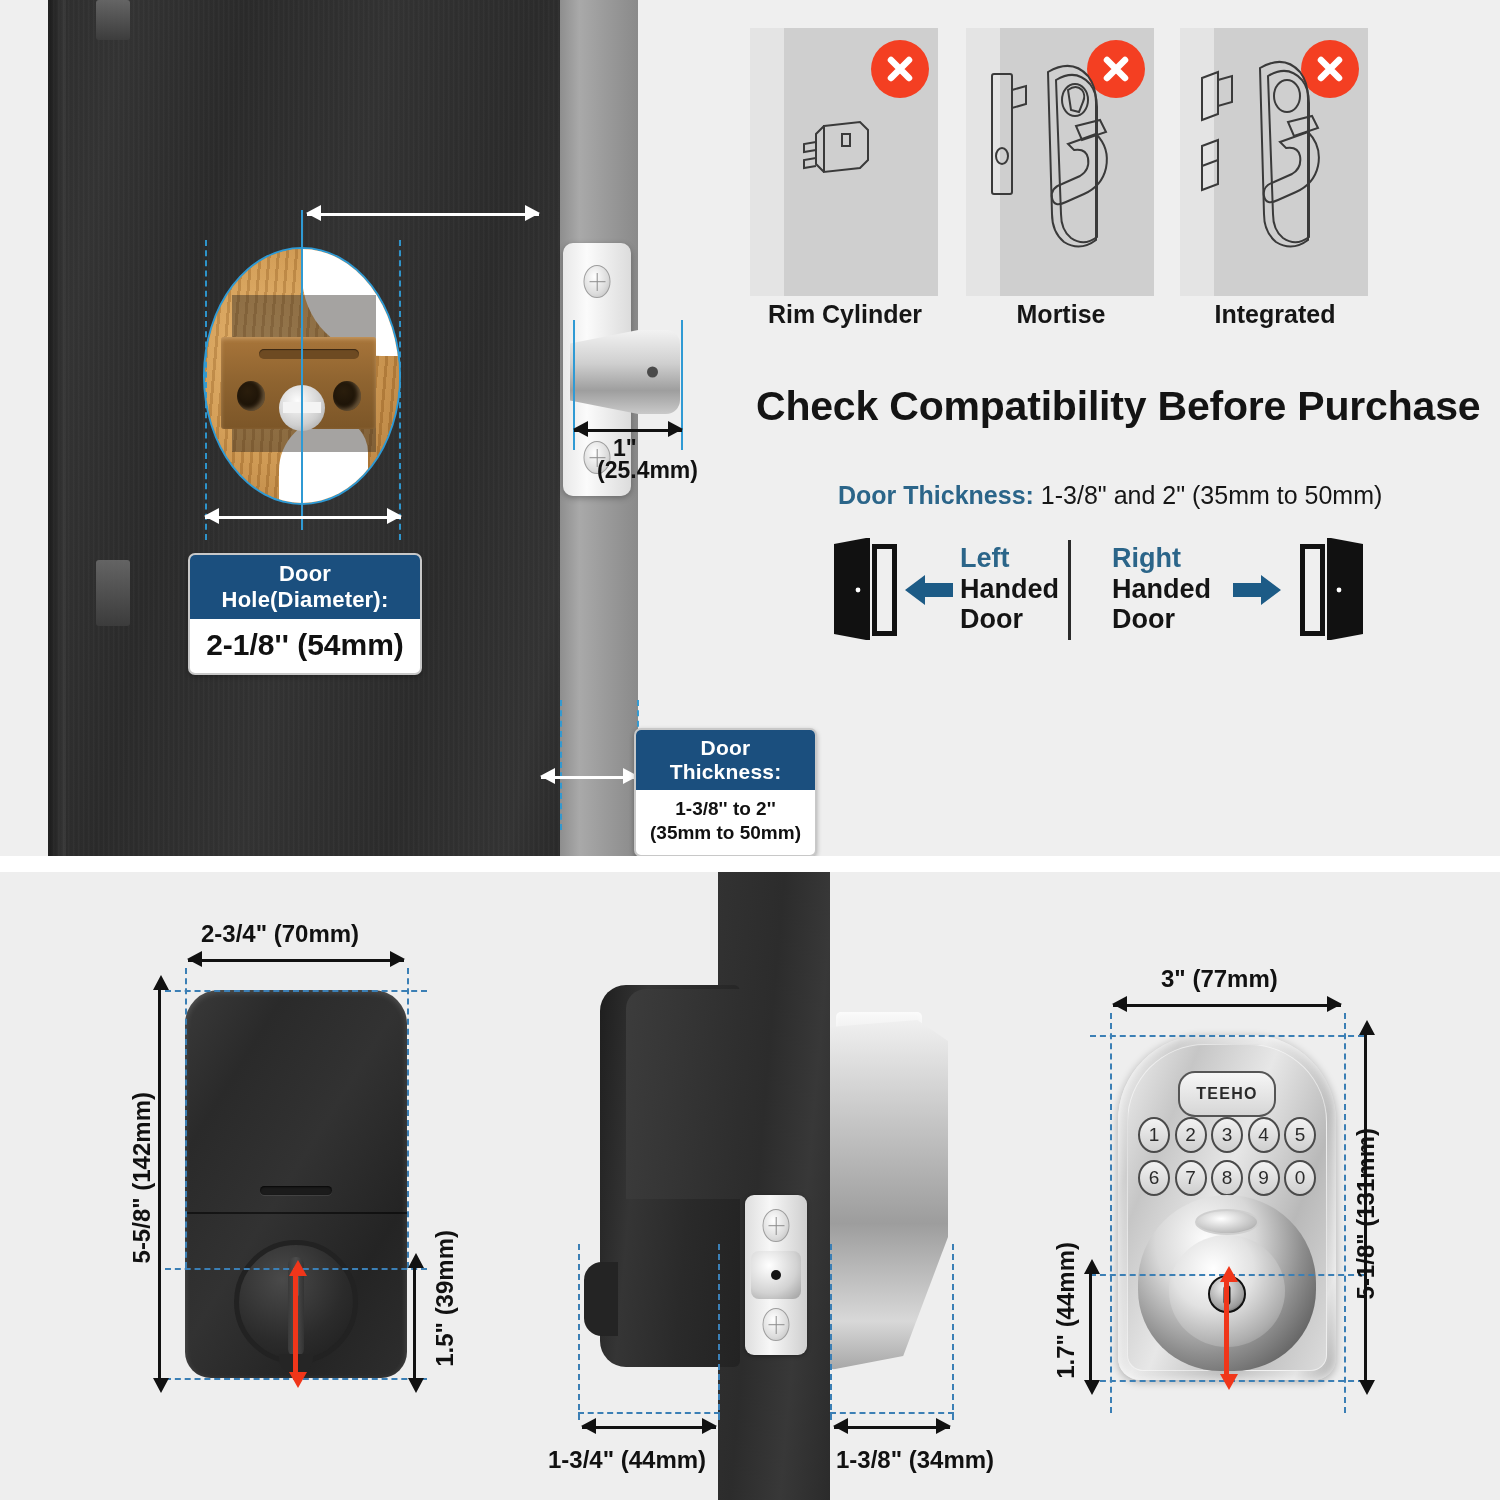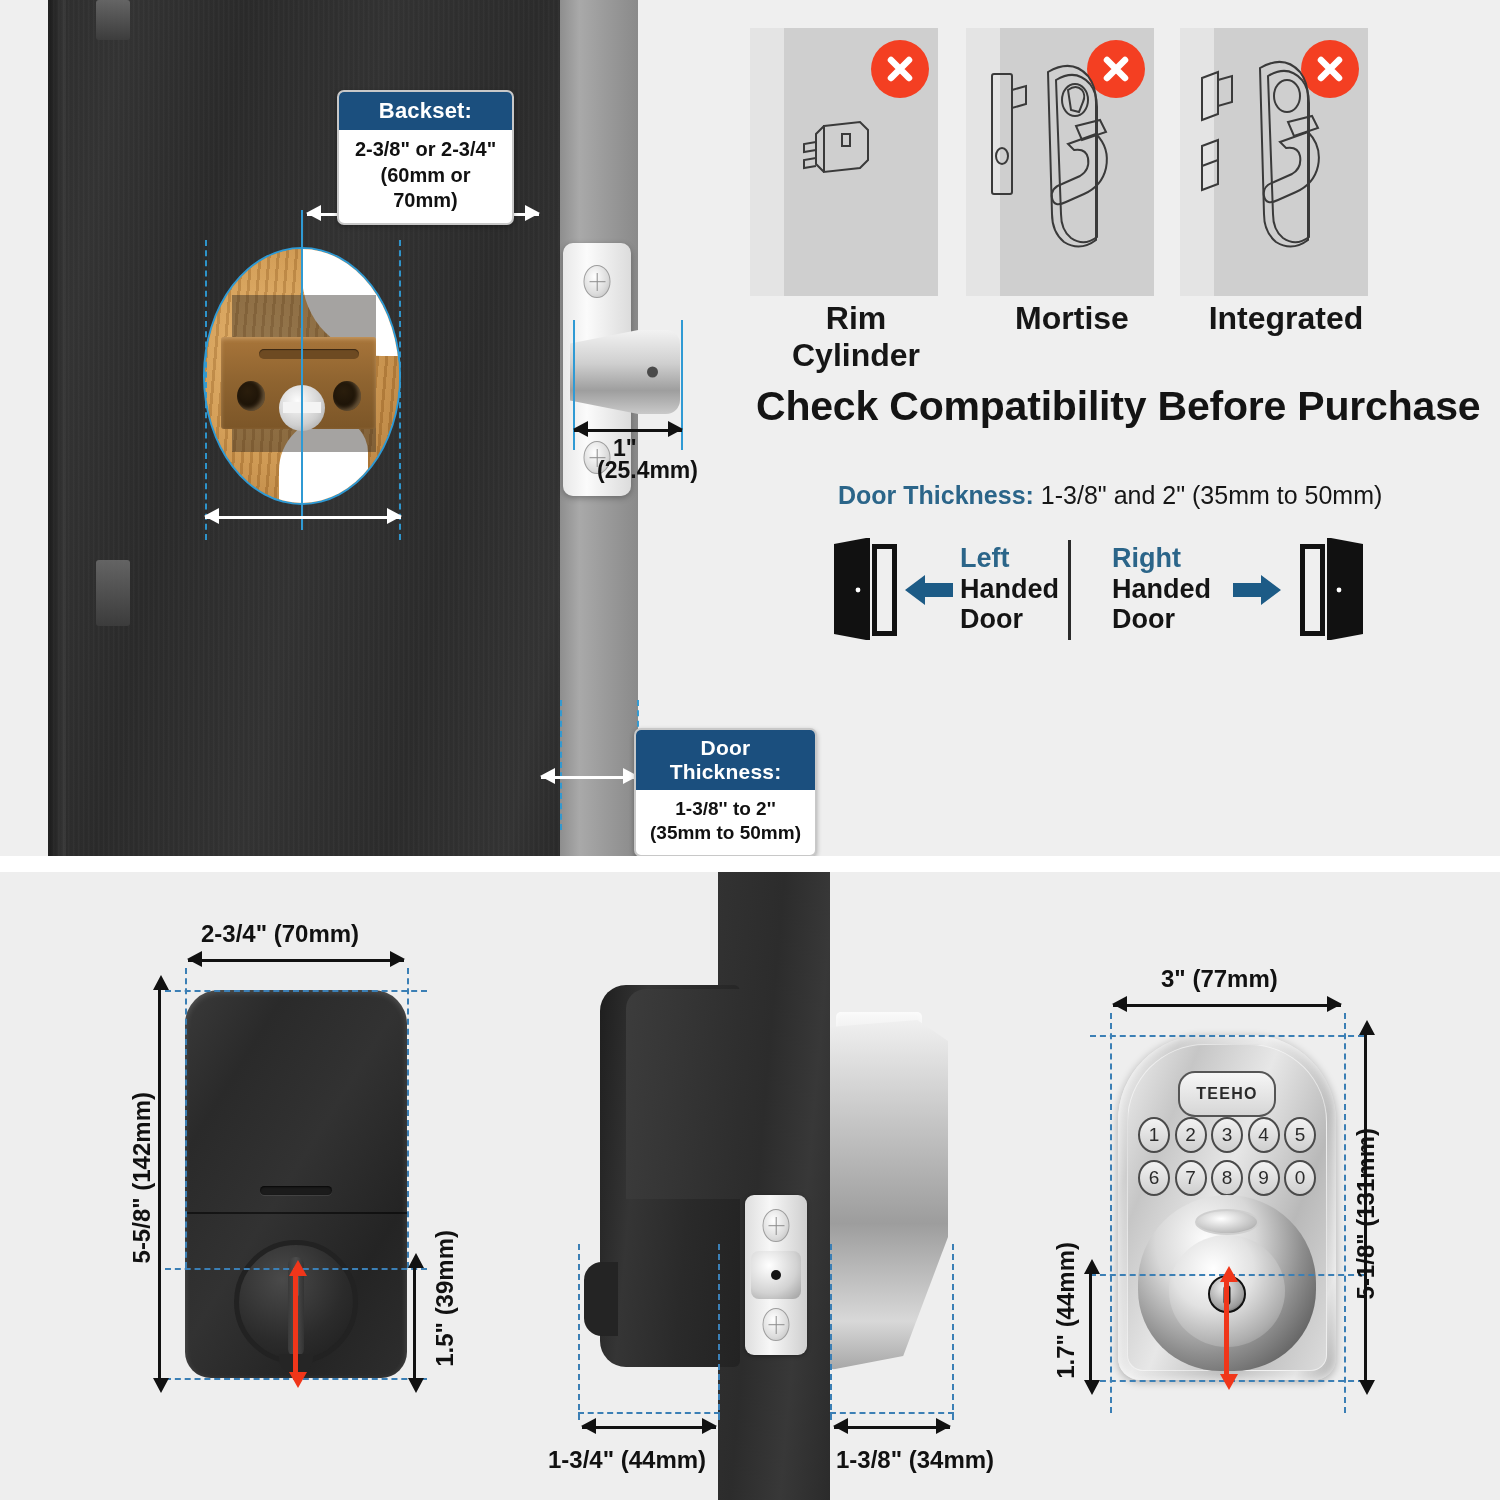--- a/index.html
+++ b/index.html
@@ -154,22 +154,22 @@
   }
   .card .inner {
     position:absolute; left:34px; top:0; right:0; bottom:0; background:#cfcfcf;
   }
   .xbadge {
     position:absolute; right:9px; top:12px; width:58px; height:58px; border-radius:50%;
     background:#f43f22; display:flex; align-items:center; justify-content:center;
   }
   .xbadge svg { display:block; }
   .card-label {
-    position:absolute; top:272px; left:12px; width:100%; text-align:center;
-    font-weight:bold; font-size:32px; color:#161616;
+    position:absolute; top:272px; left:1px; width:100%; text-align:center;
+    font-weight:bold; font-size:25px; color:#161616;
   }
 
   
   .main-heading {
     position:absolute; left:756px; top:383px; font-size:41px; font-weight:bold; color:#141414;
     letter-spacing:-.2px;
   }
   .spec-line { position:absolute; font-size:25px; color:#161616; white-space:nowrap; }
   .spec-line b { color:#2b6589; }
 
@@ -361,28 +361,27 @@
 
   <div class="dimline" style="left:541px; top:776px; width:96px;">
     <div class="bar"></div>
       <div class="arrowhead left"></div>
       <div class="arrowhead right"></div>
   </div>
 
   <div style="position:absolute; left:613px; top:435px; font-size:23px; font-weight:bold; color:#111;">1"</div>
   <div style="position:absolute; left:597px; top:457px; font-size:23px; font-weight:bold; color:#111;">(25.4mm)</div>
 
-  <div class="callout" style="left:337px; top:90px; width:177px;">
-    <div class="head" style="font-size:22px;">Backset:</div>
-    <div class="body" style="font-size:20px;">
-      <div>2-3/8" or 2-3/4"</div>
-      <div>(60mm or 70mm)</div>
-    </div>
-  </div>
-
+
+  <div class="callout" style="left:188px; top:553px; width:234px;">
+    <div class="head" style="font-size:22px;">Door Hole(Diameter):</div>
+    <div class="body" style="font-size:30px;">
+      <div>2-1/8'' (54mm)</div>
+    </div>
+  </div>
 
   <div class="callout" style="left:634px; top:728px; width:183px;">
     <div class="head" style="font-size:21px;">Door Thickness:</div>
     <div class="body" style="font-size:19px;">
       <div>1-3/8'' to 2''</div>
       <div>(35mm to 50mm)</div>
     </div>
   </div>
 
   <div class="card" style="left:750px; top:28px;">

